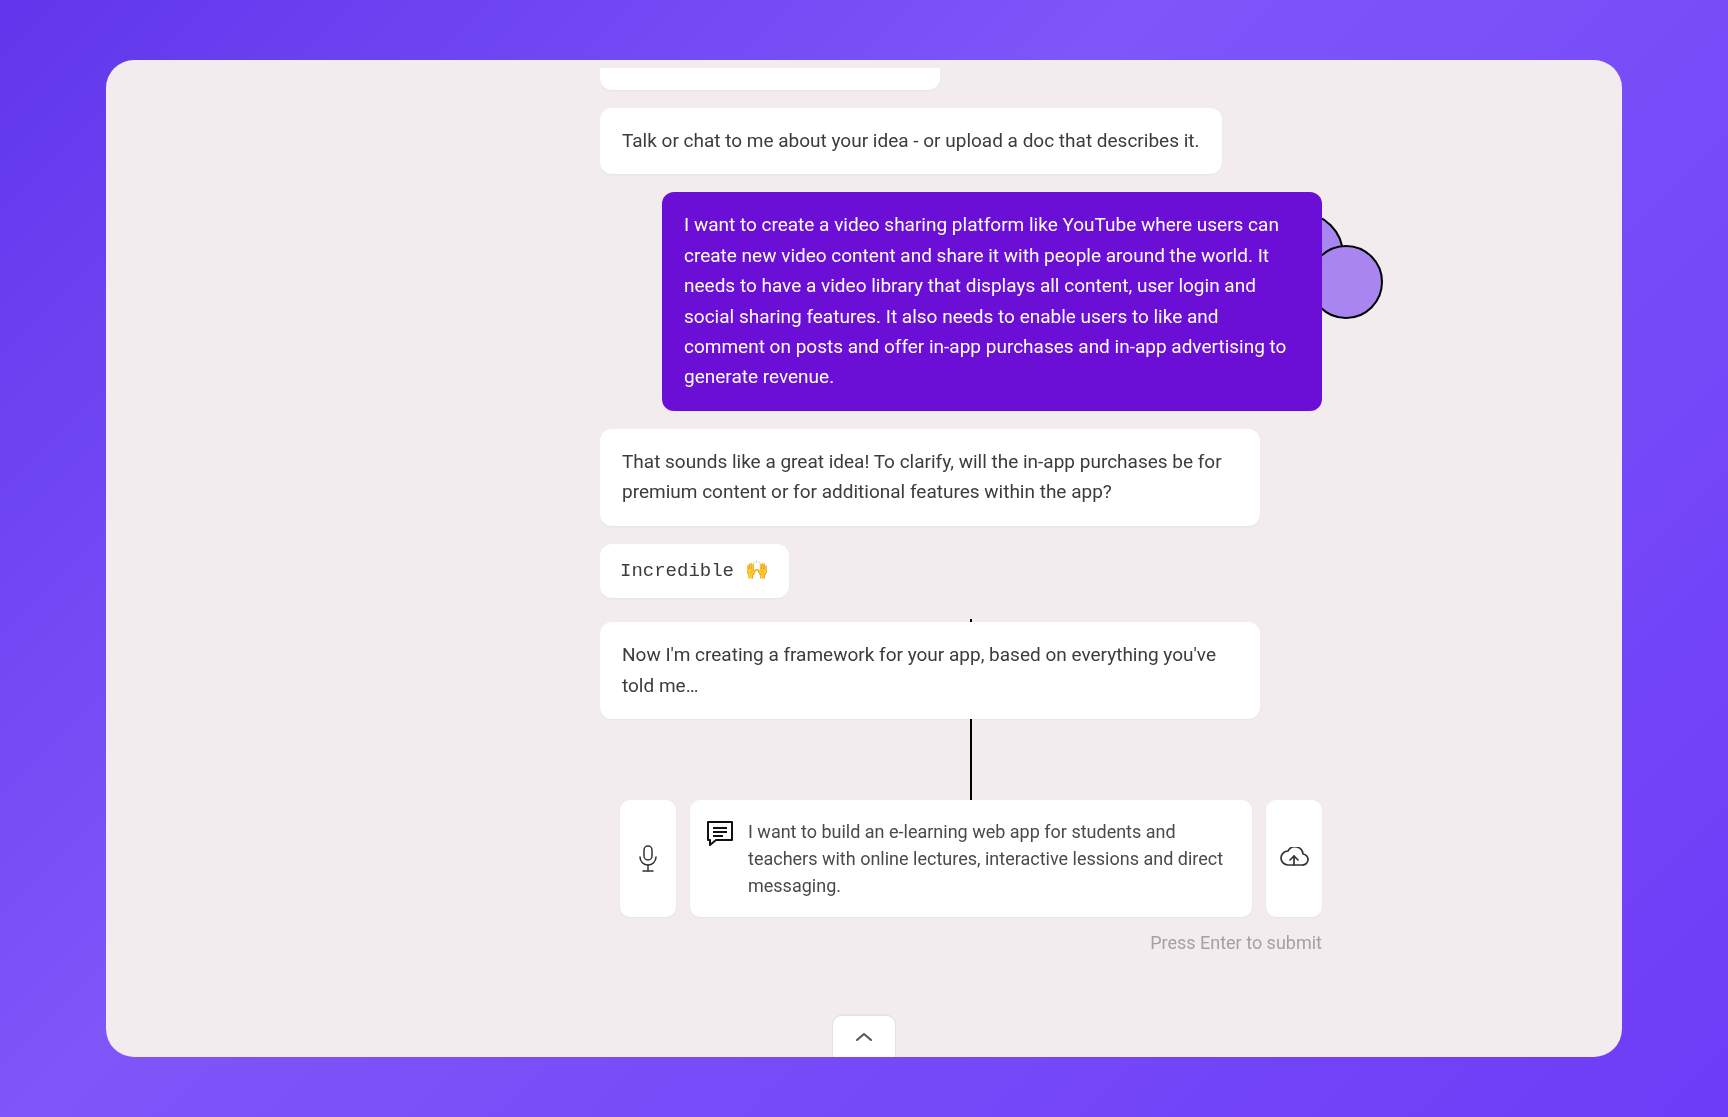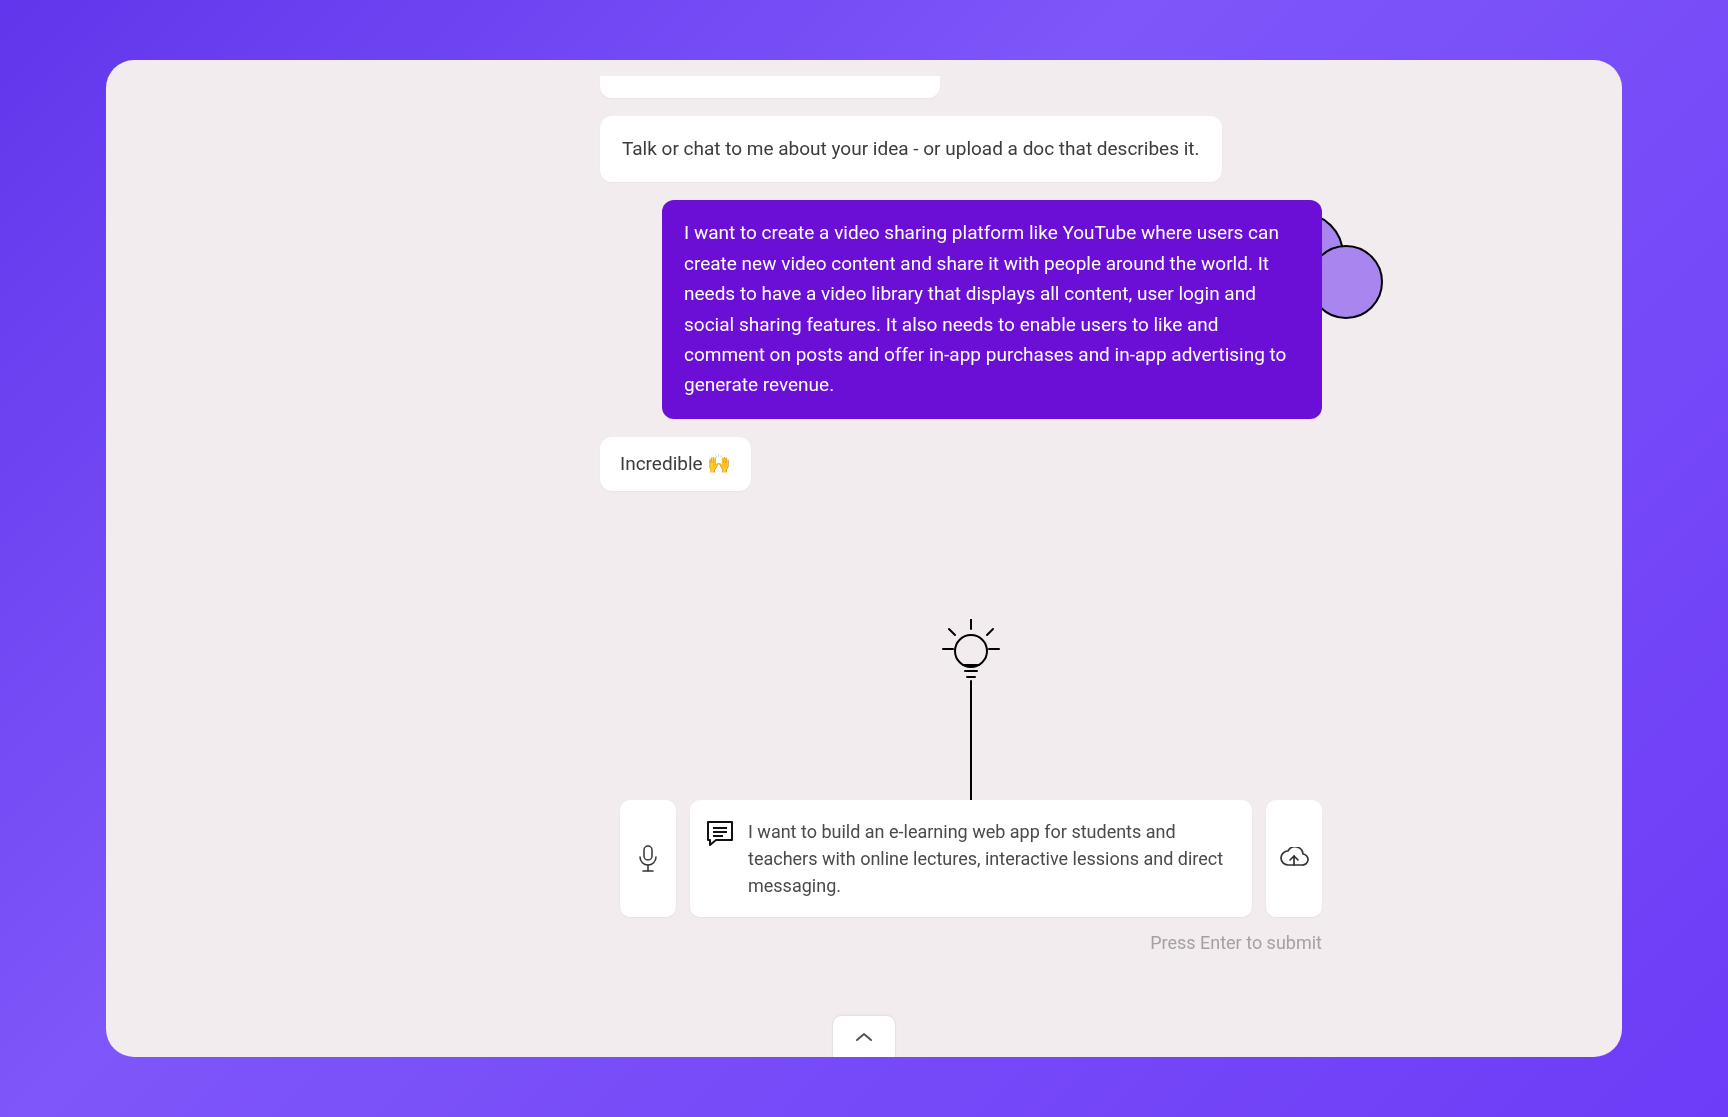--- a/index.html
+++ b/index.html
@@ -42,21 +42,21 @@
 
     .chat-column {
       position: absolute;
       top: 0;
       left: 494px;
       width: 722px;
       height: 100%;
       display: flex;
       flex-direction: column;
       gap: 18px;
-      padding-top: 16px;
+      padding-top: 8px;
       z-index: 2;
     }
 
     .bubble {
       border-radius: 12px;
       padding: 18px 22px;
       font-size: 19px;
       line-height: 1.6;
       box-shadow: 0 1px 2px rgba(0,0,0,0.04);
     }
@@ -68,20 +68,21 @@
     }
     .bot-small {
       background: #ffffff;
       color: #3c3c3c;
       align-self: flex-start;
       padding: 14px 20px;
       border-radius: 12px;
       font-size: 19px;
       line-height: 1.4;
       box-shadow: 0 1px 2px rgba(0,0,0,0.04);
+      font-family: Liberation Mono, monospace;
     }
     .user {
       background: #6b0ed6;
       color: #ffffff;
       align-self: flex-end;
       max-width: 660px;
     }
     .user-small {
       background: #6b0ed6;
       color: #ffffff;
@@ -214,26 +215,32 @@
       <div class="cut-top"></div>
 
       <div class="bubble bot">
         <span>Talk or chat to me about your idea - or upload a doc that describes it.</span>
       </div>
 
       <div class="bubble user">
         <span>I want to create a video sharing platform like YouTube where users can create new video content and share it with people around the world. It needs to have a video library that displays all content, user login and social sharing features. It also needs to enable users to like and comment on posts and offer in-app purchases and in-app advertising to generate revenue.</span>
       </div>
 
+      <div class="bubble bot">
+        <span>That sounds like a great idea! To clarify, will the in-app purchases be for premium content or for additional features within the app?</span>
+      </div>
 
 
       <div class="bot-small">
         <span>Incredible 🙌</span>
       </div>
 
+      <div class="bubble bot" style="margin-top:6px">
+        <span>Now I'm creating a framework for your app, based on everything you've told me…</span>
+      </div>
 
     </div>
 
     <div class="input-row">
       <div class="square-btn">
         <svg width="22" height="30">
           <g stroke="#333" stroke-width="1.5" fill="none" stroke-linecap="round">
             <rect x="7" y="2" width="8" height="14" rx="4"></rect>
             <path d="M3 13 a8 8 0 0 0 16 0"></path>
             <line x1="11" y1="21" x2="11" y2="27"></line>

